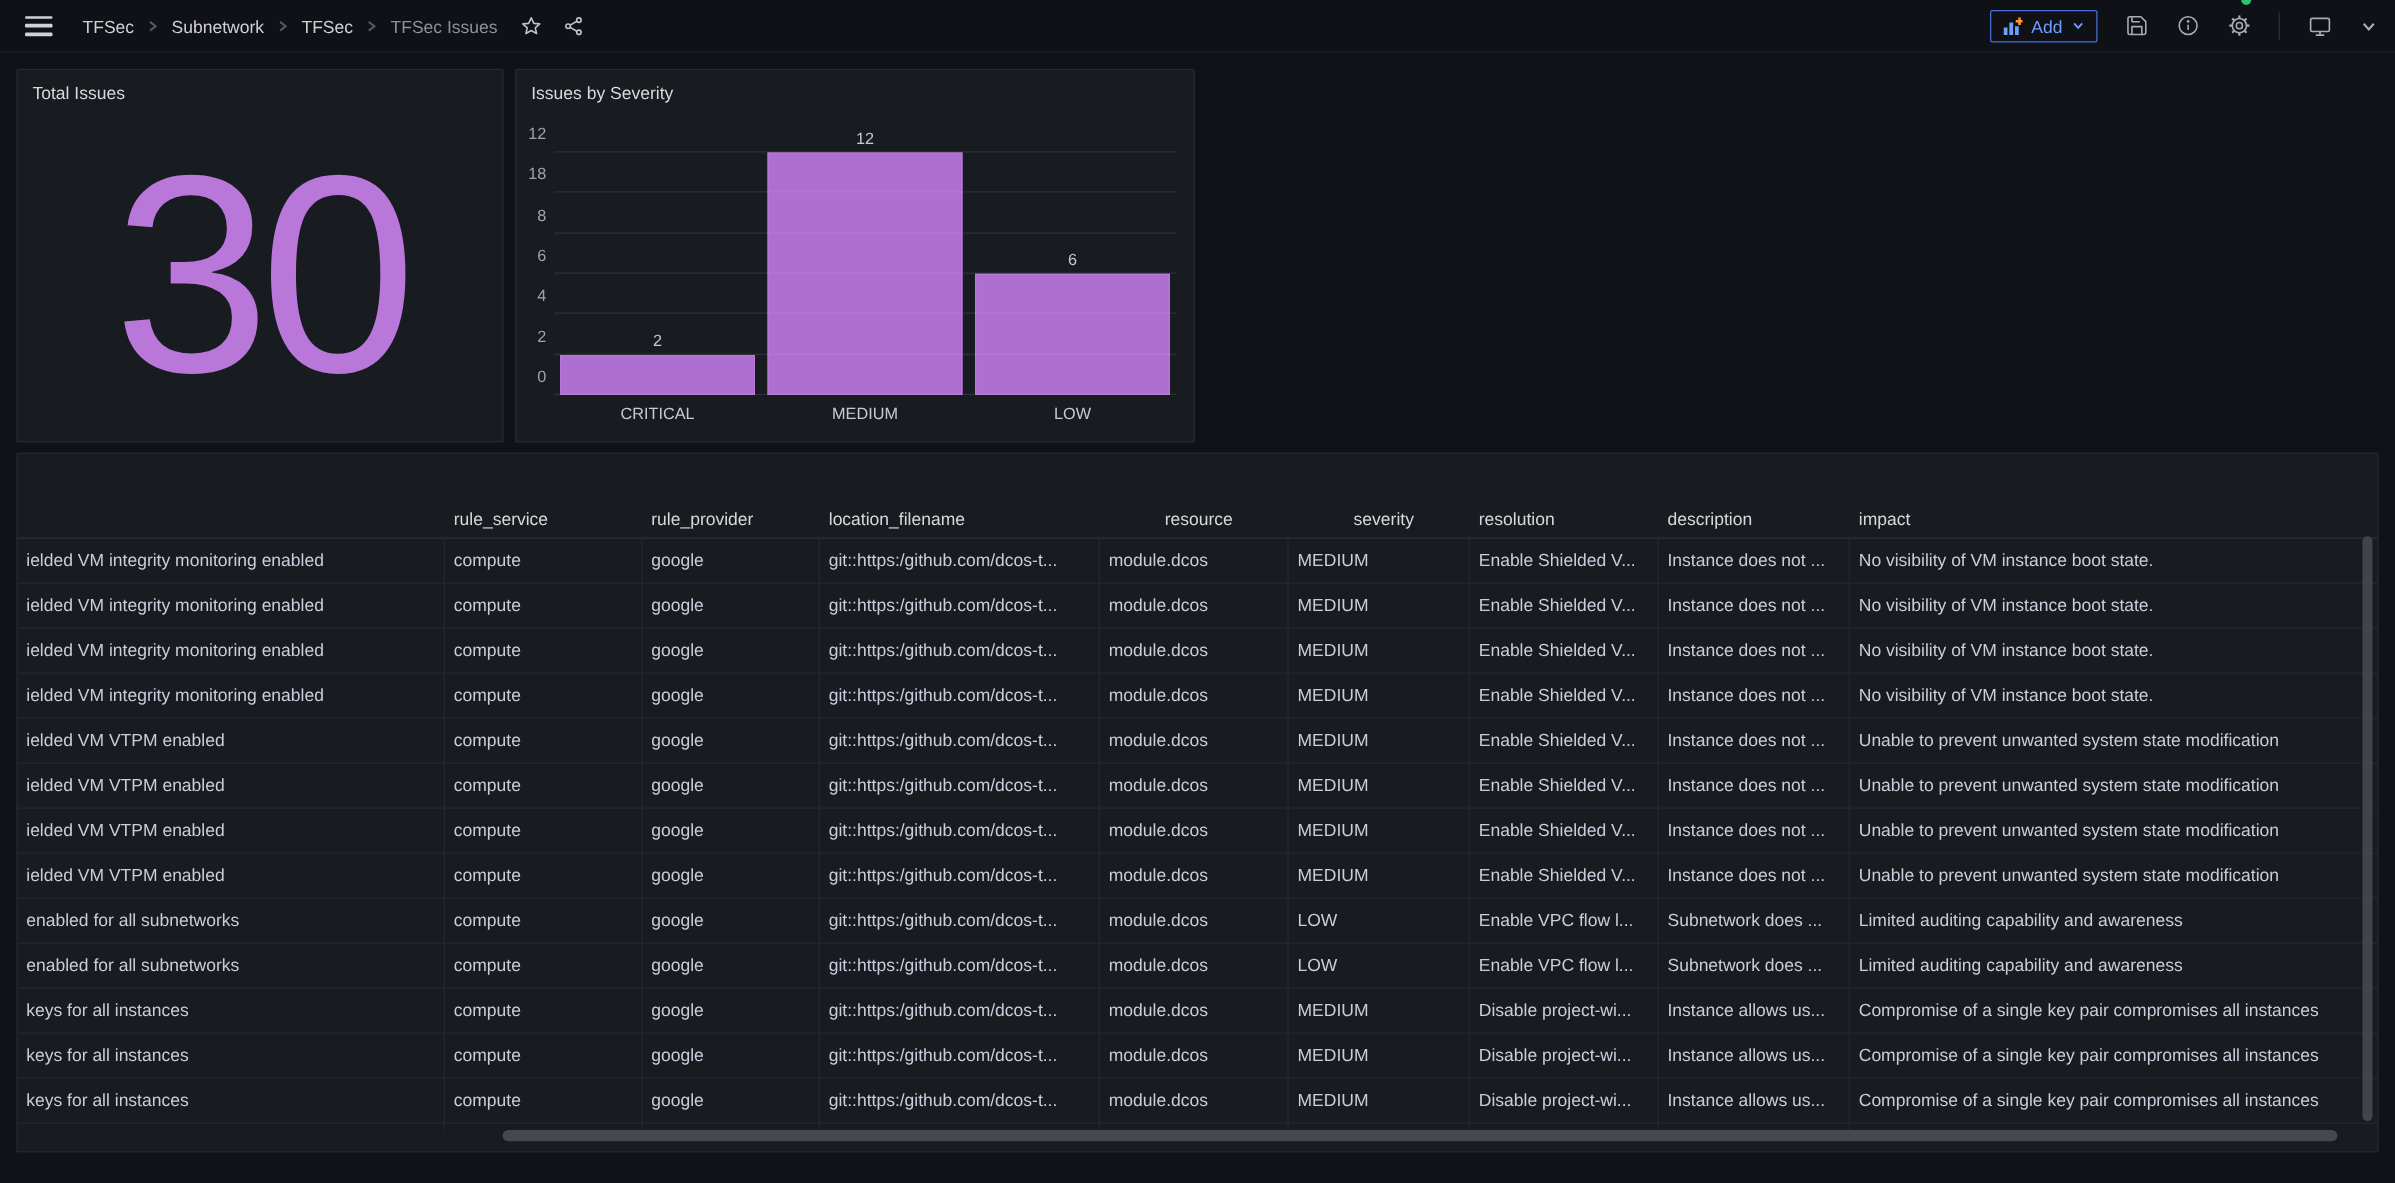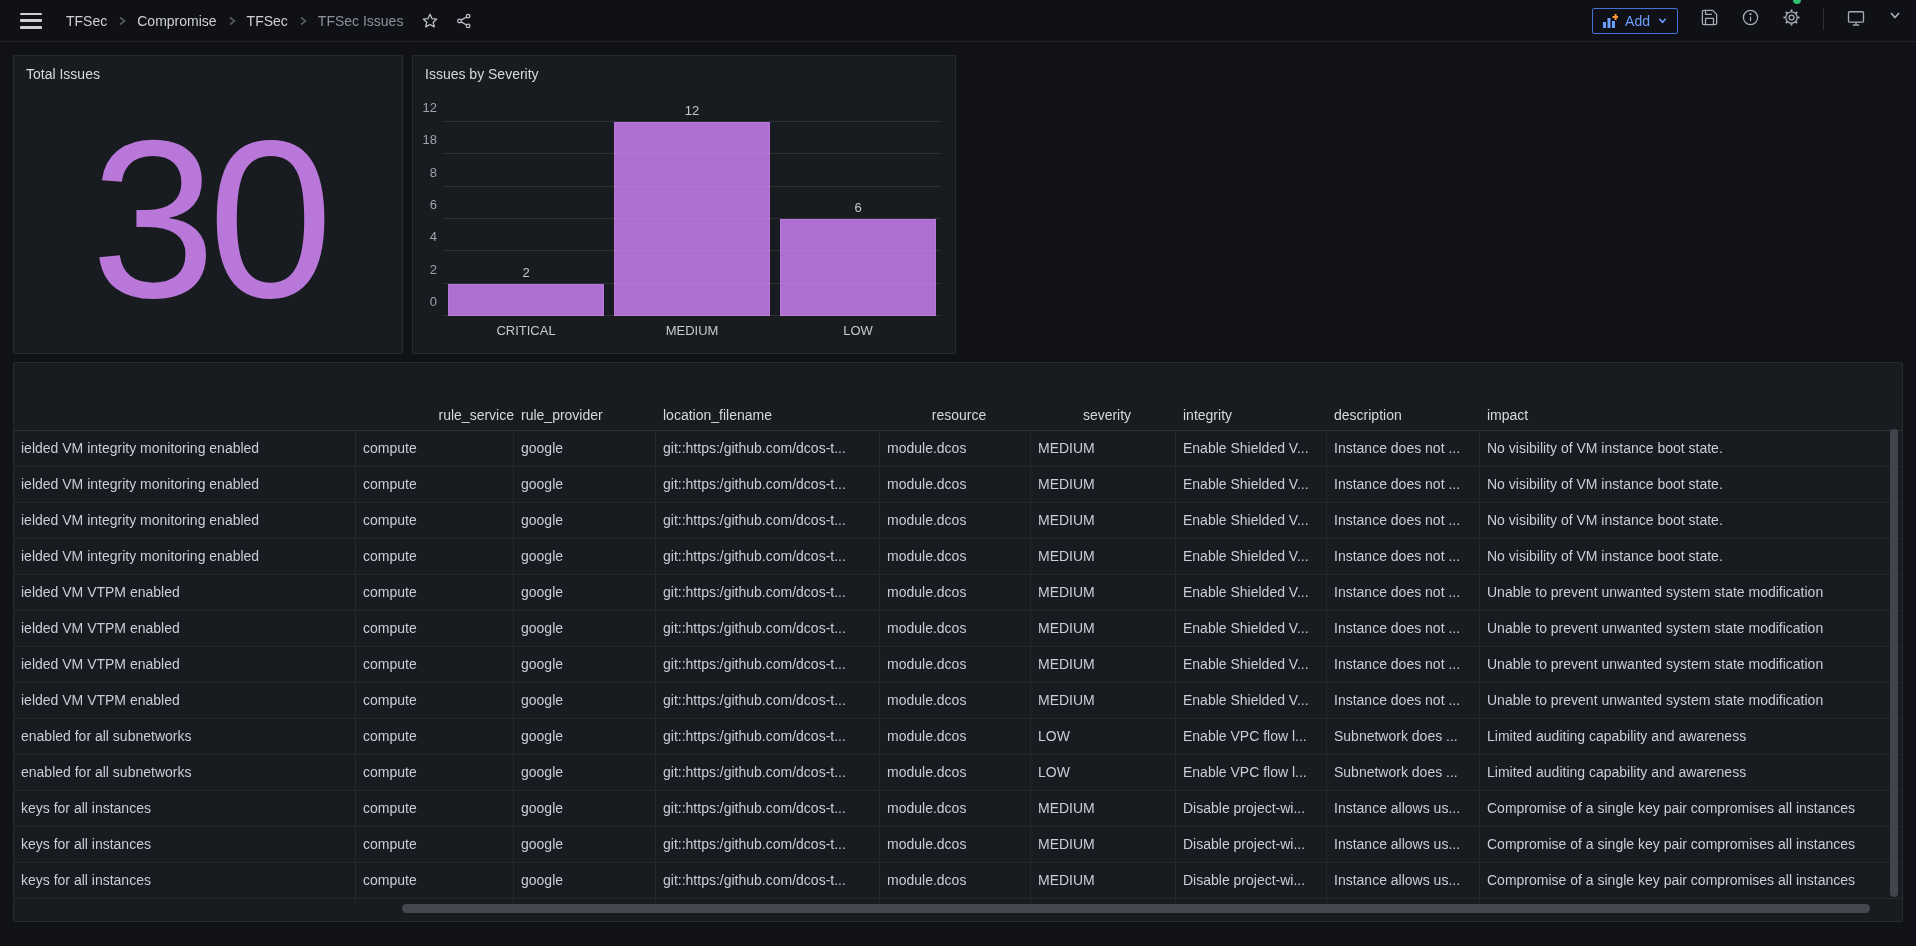--- a/index.html
+++ b/index.html
@@ -12,21 +12,21 @@
     display:flex; align-items:center; justify-content:space-between; padding:0 14px; }
   .nav-left { display:flex; align-items:center; gap:10px; }
   .hamburger { width:22px; height:16px; display:flex; flex-direction:column;
     justify-content:space-between; cursor:pointer; margin:0 14px 0 6px; }
   .hamburger span { display:block; height:2.5px; background:#d0d1d6; border-radius:1px; }
   .crumbs { display:flex; align-items:center; gap:9px; font-size:14px; }
   .crumb { color:#d0d1d6; cursor:pointer; }
   .crumb.current { color:#8e9199; cursor:default; }
   .crumb-sep { display:flex; align-items:center; }
   .nav-icon { display:flex; align-items:center; justify-content:center; cursor:pointer; }
-  .nav-right { display:flex; align-items:flex-start; gap:22px; position:relative; }
+  .nav-right { display:flex; align-items:center; gap:22px; position:relative; }
   .add-btn { display:flex; align-items:center; gap:7px; height:26px; padding:0 9px;
     border:1px solid #4671d9; border-radius:2px; background:transparent;
     color:#6e9fff; font-size:14px; font-weight:500; cursor:pointer; }
   .v-divider { width:1px; height:22px; background:#2c2e33; }
   .green-dot { position:absolute; top:-12px; right:101px; width:8px; height:8px;
     border-radius:50%; }
 
   
   .dash { position:absolute; left:0; top:42px; width:1916px; height:904px; }
   .panel { position:absolute; background:#181b1f; border:1px solid rgba(204,204,220,0.09);
@@ -78,21 +78,21 @@
         <span></span>
         <span></span>
       </div>
     <div class="crumbs">
       <span class="crumb">TFSec</span>
       <span class="crumb-sep">
           <svg width="12" height="12" viewBox="0 0 12 12">
             <polyline points="4,2.5 8.5,6 4,9.5" fill="none" stroke="#585a61" stroke-width="1.6"></polyline>
           </svg>
         </span>
-      <span class="crumb">Compromise</span>
+      <span class="crumb">Subnetwork</span>
       <span class="crumb-sep">
           <svg width="12" height="12" viewBox="0 0 12 12">
             <polyline points="4,2.5 8.5,6 4,9.5" fill="none" stroke="#585a61" stroke-width="1.6"></polyline>
           </svg>
         </span>
       <span class="crumb">TFSec</span>
       <span class="crumb-sep">
           <svg width="12" height="12" viewBox="0 0 12 12">
             <polyline points="4,2.5 8.5,6 4,9.5" fill="none" stroke="#585a61" stroke-width="1.6"></polyline>
           </svg>
@@ -222,26 +222,26 @@
     <div class="x-axis">
         <div class="x-label">CRITICAL</div>
         <div class="x-label">MEDIUM</div>
         <div class="x-label">LOW</div>
       </div>
   </div>
 
   <div class="panel" id="panel-table">
     <div class="tbl-header">
         <div class="th" style="width: 342px;"></div>
-        <div class="th" style="width: 158px; text-align: right;">rule_service</div>
+        <div class="th" style="width: 158px;">rule_service</div>
         <div class="th" style="width: 142px;">rule_provider</div>
         <div class="th" style="width: 224px;">location_filename</div>
         <div class="th" style="width: 151px; text-align: center;">resource</div>
         <div class="th" style="width: 145px; text-align: center;">severity</div>
-        <div class="th" style="width: 151px;">integrity</div>
+        <div class="th" style="width: 151px;">resolution</div>
         <div class="th" style="width: 153px;">description</div>
         <div class="th" style="width: 422px;">impact</div>
       </div>
     <div class="tbl-body">
         <div class="tr">
           <div class="td" style="width: 342px;">ielded VM integrity monitoring enabled</div>
           <div class="td" style="width: 158px;">compute</div>
           <div class="td" style="width: 142px;">google</div>
           <div class="td" style="width: 224px;">git::https:/github.com/dcos-t...</div>
           <div class="td" style="width: 151px;">module.dcos</div>

